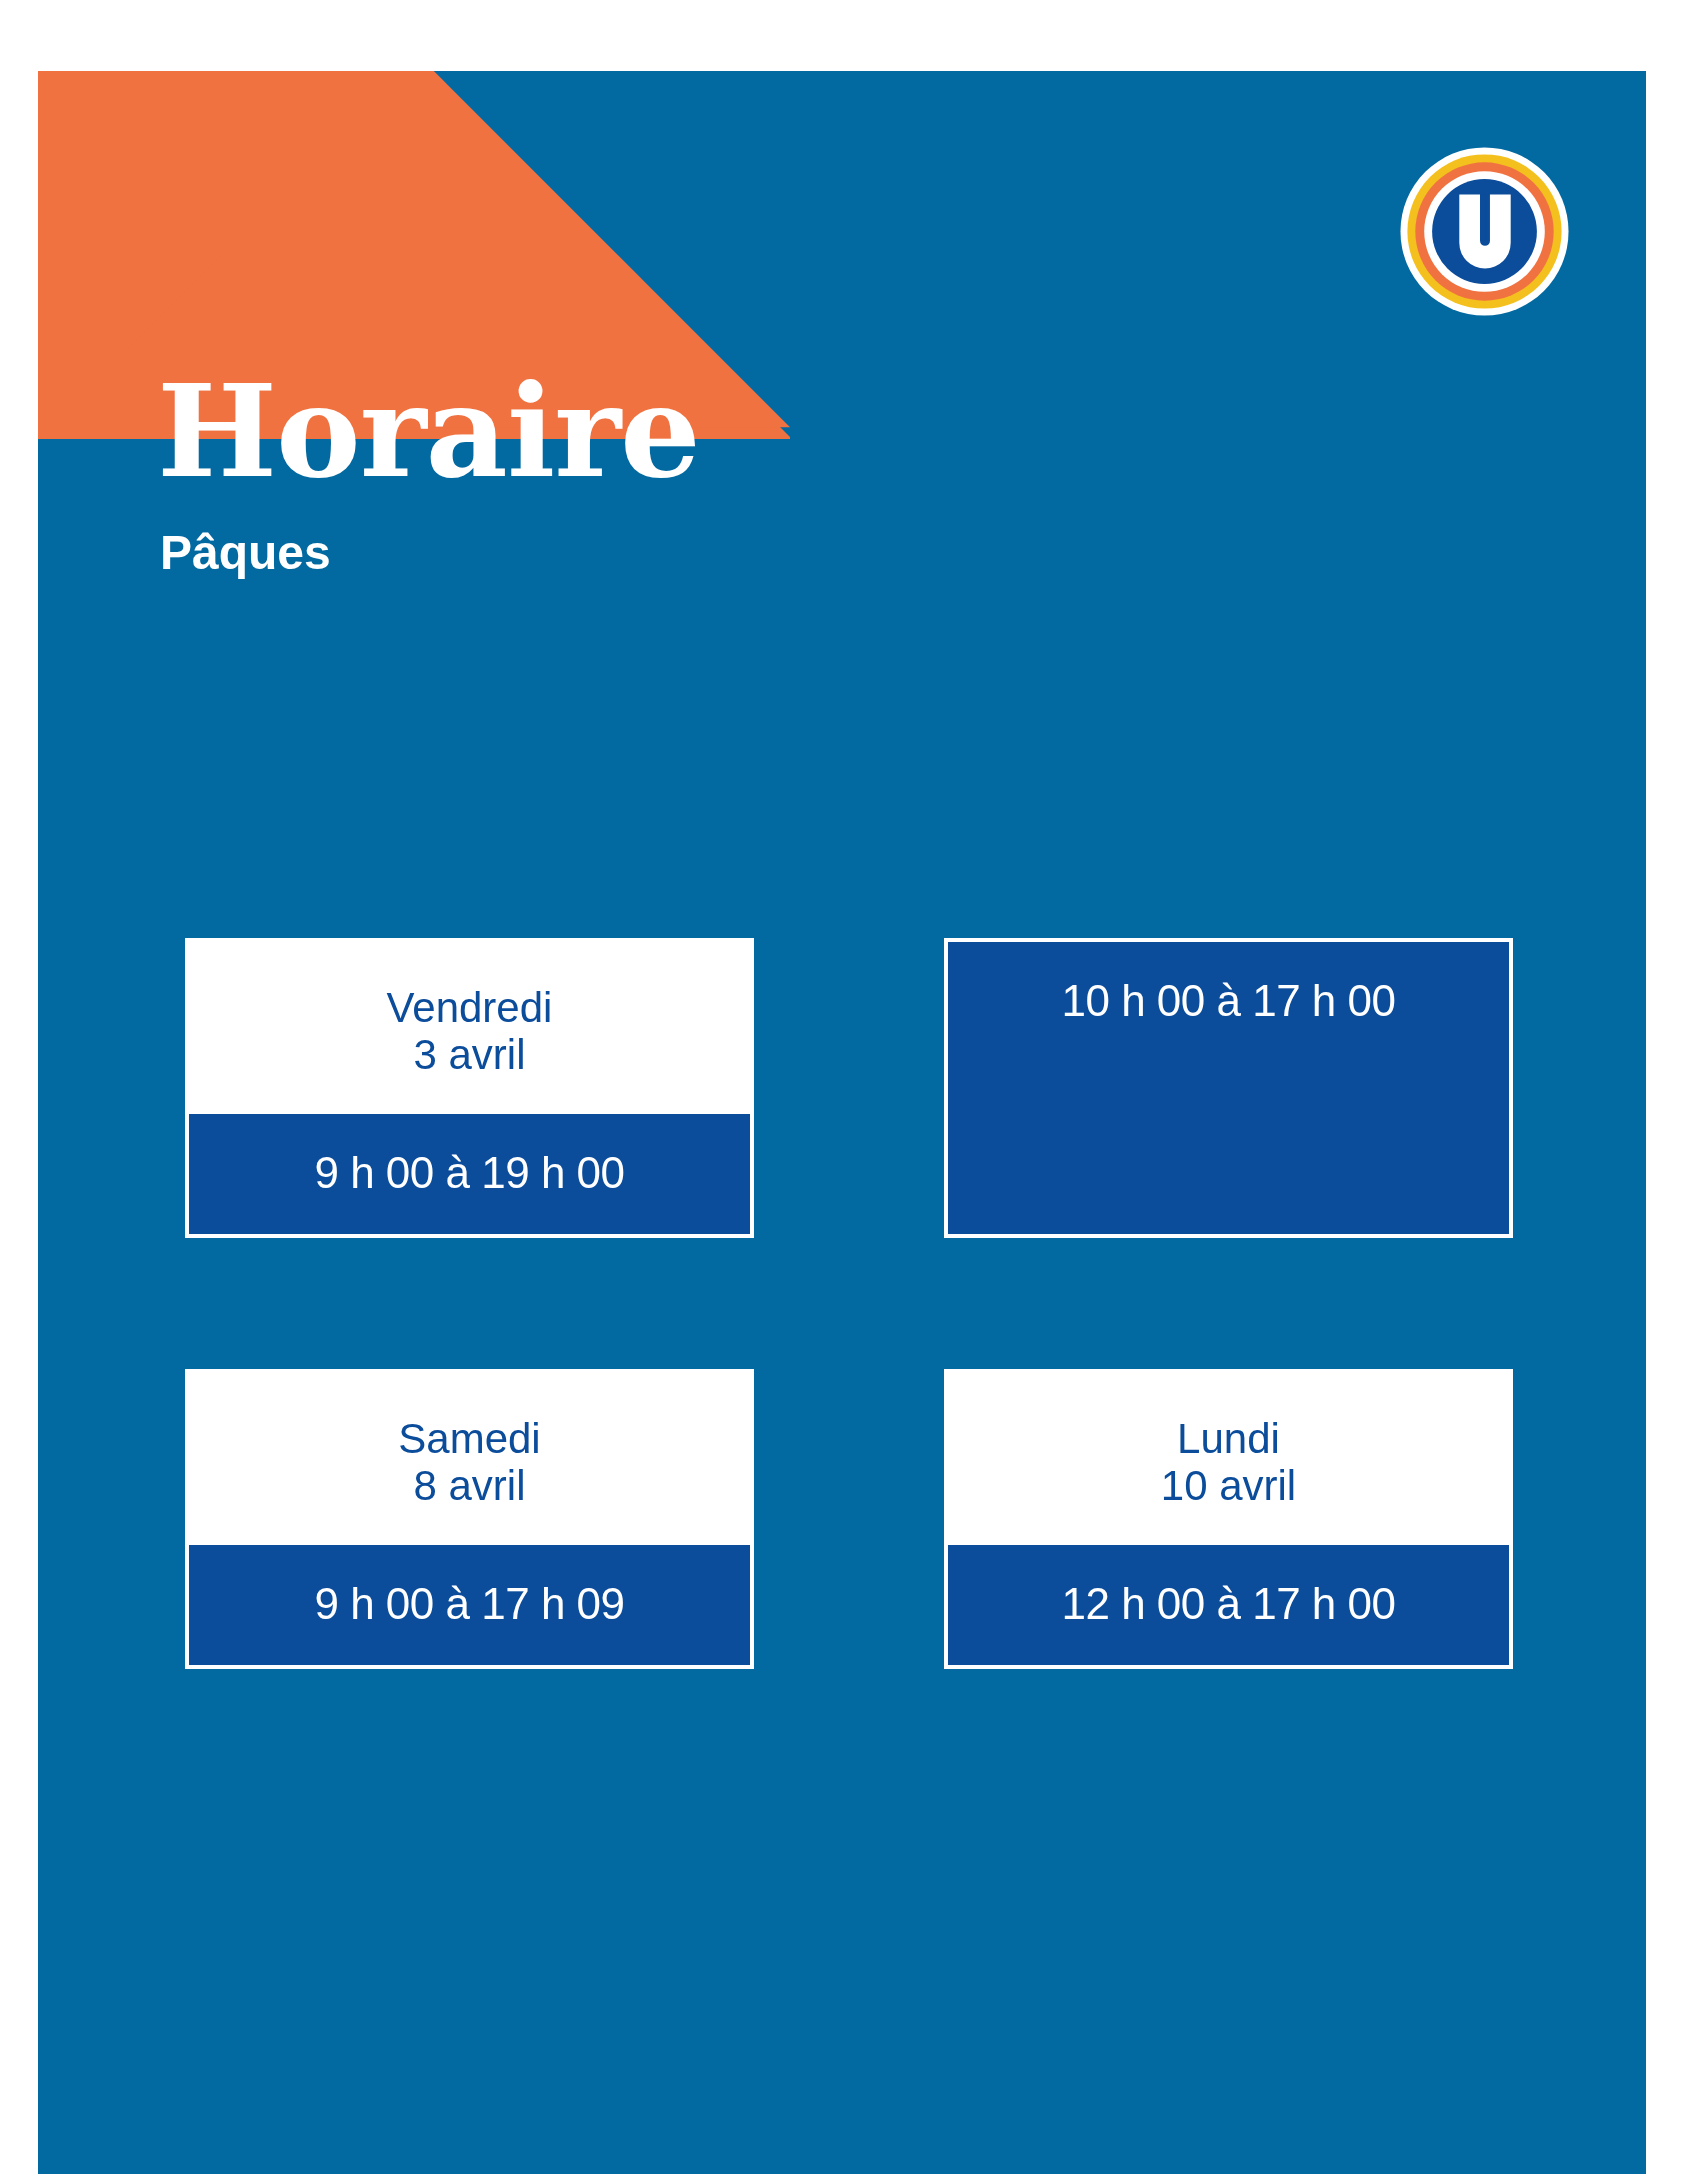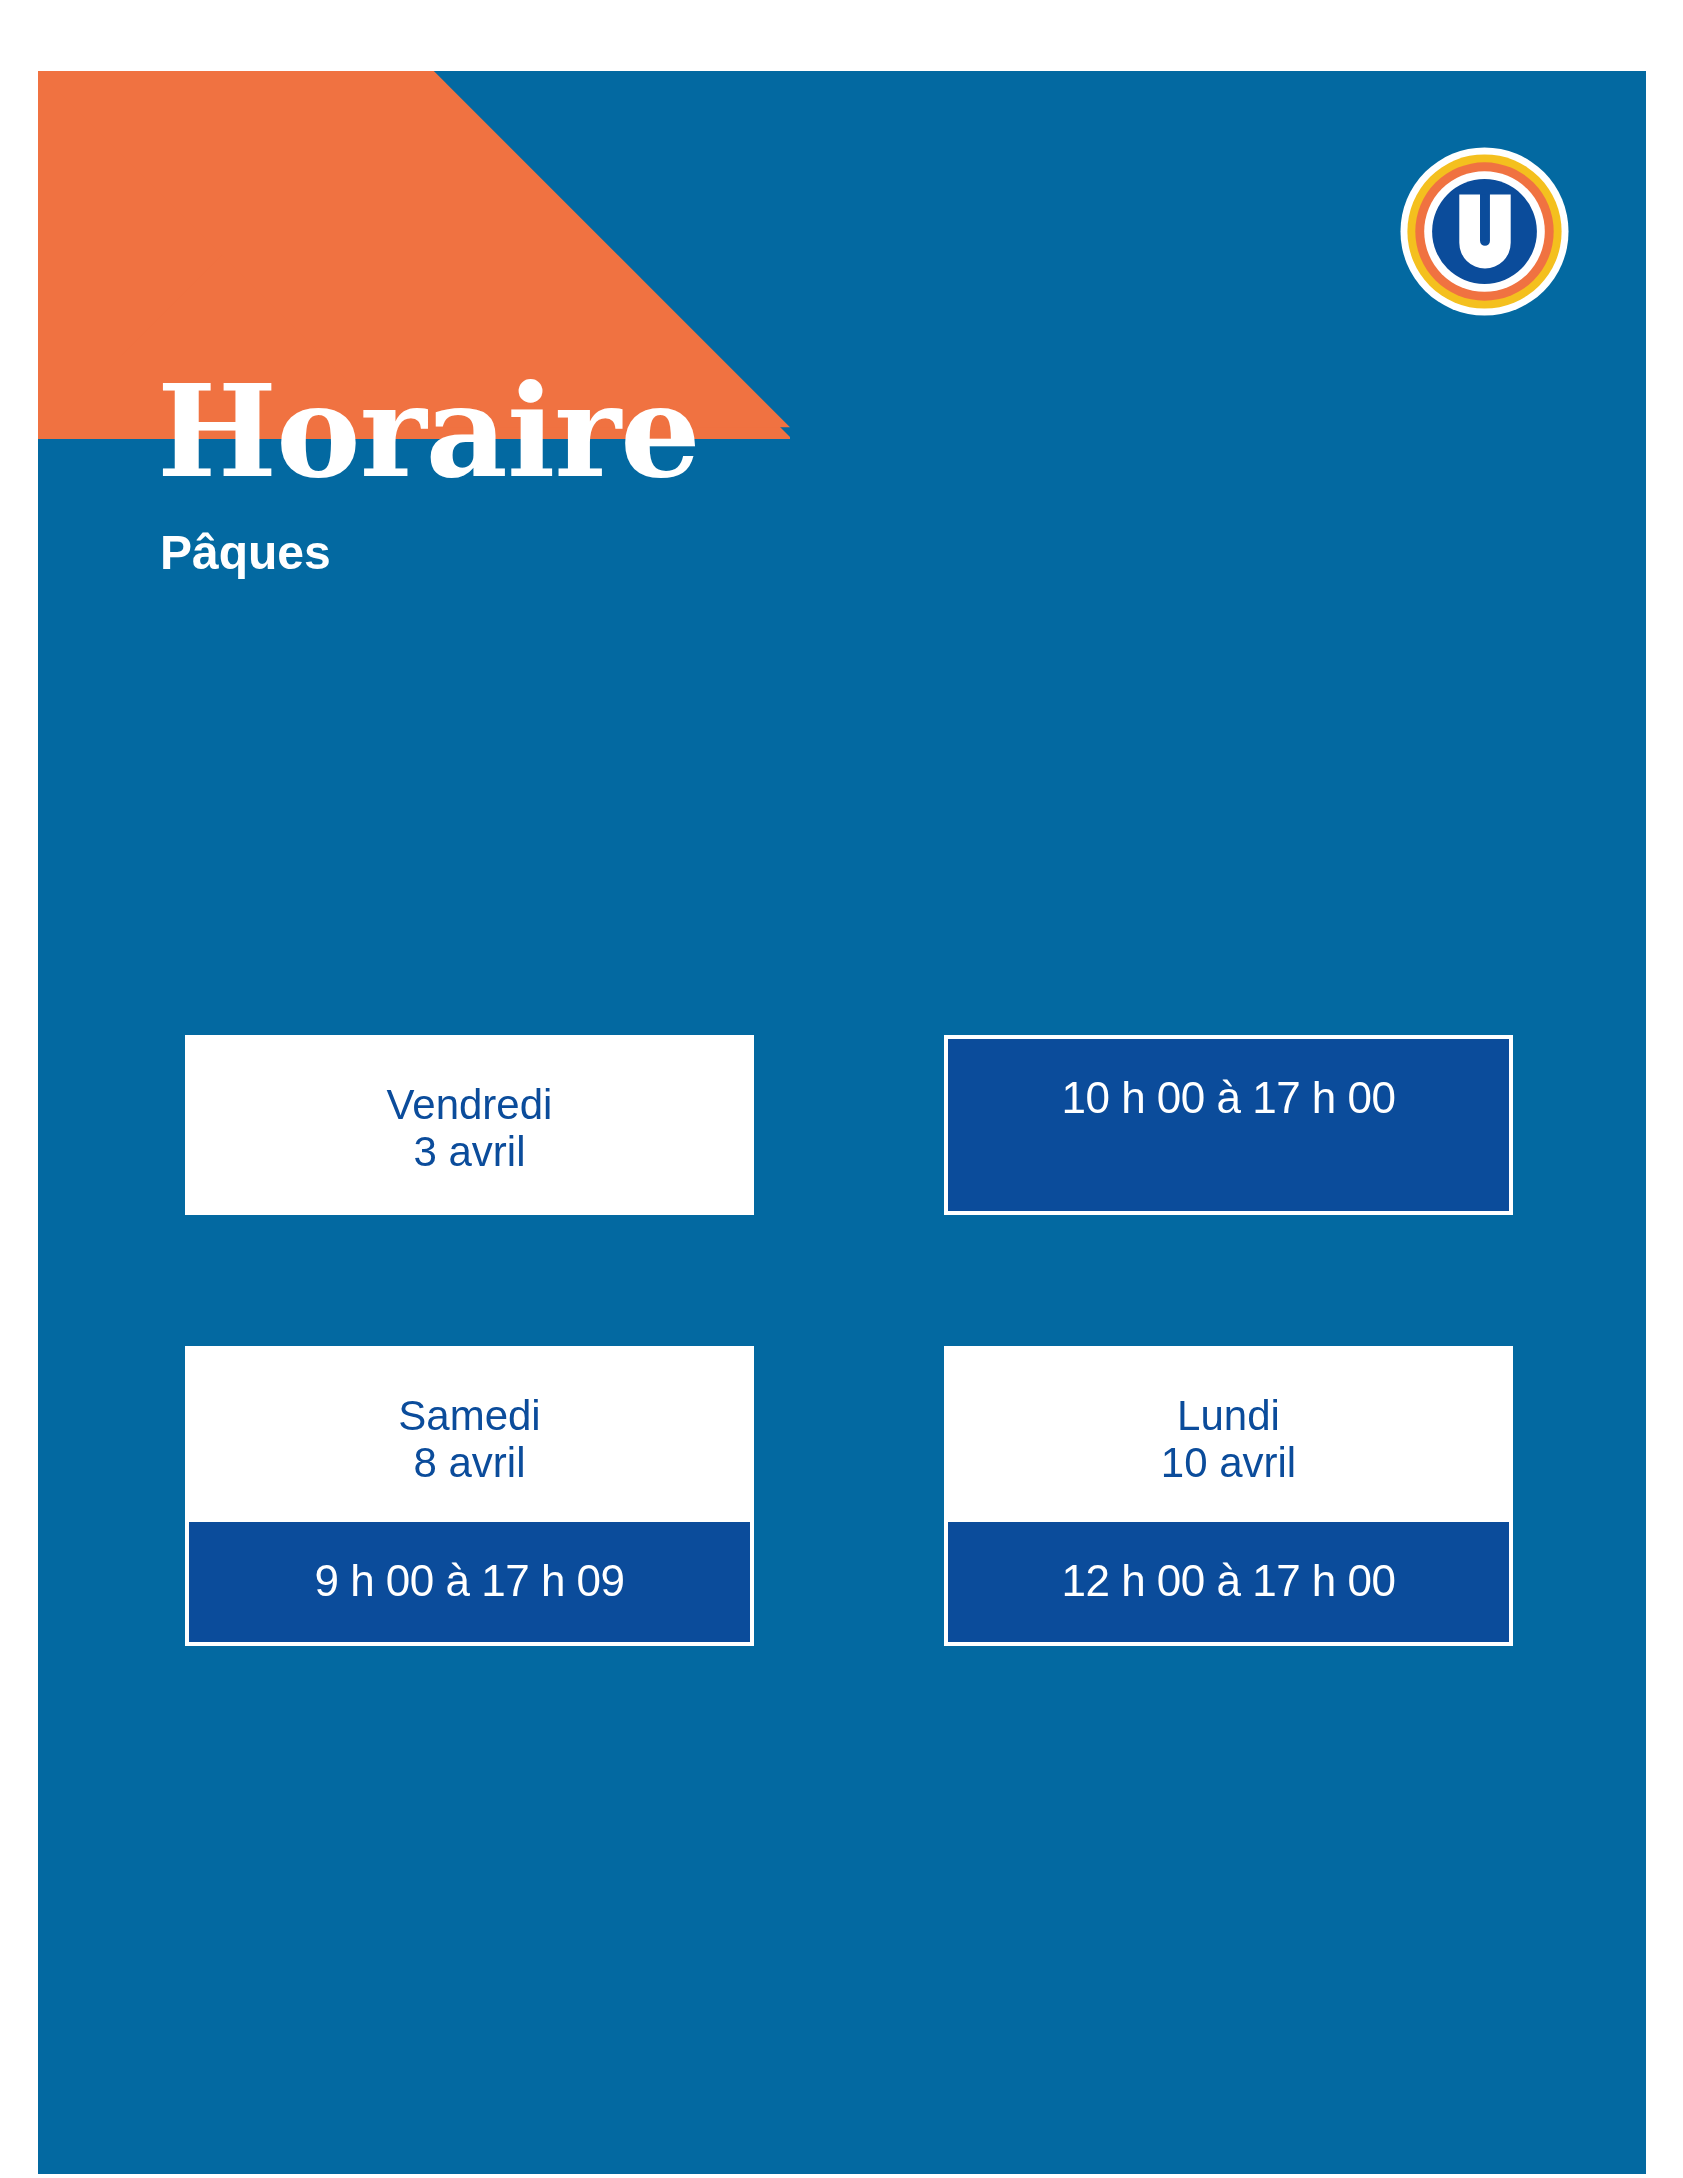--- a/index.html
+++ b/index.html
@@ -68,21 +68,21 @@
     font-size: 48px;
     line-height: 1.0;
     color: #ffffff;
     margin: 34px 0 0 3px;
   }
 
   
   .cards {
     position: absolute;
     left: 147px;
-    top: 964px;
+    top: 867px;
     width: 1327px;
     display: grid;
     grid-template-columns: 569px 569px;
     grid-column-gap: 190px;
     grid-row-gap: 131px;
   }
 
   .card {
     width: 569px;
     border: 4px solid #ffffff;
@@ -145,20 +145,21 @@
     <div class="subtitle">Pâques</div>
   </div>
 
   <div class="cards">
 
     <div class="card">
       <div class="card-head">
         <div class="card-day">Vendredi</div>
         <div class="card-date">3 avril</div>
       </div>
+      <div class="card-hours">9 h 00 à 19 h 00</div>
     </div>
 
     <div class="card">
       <div class="card-hours">10 h 00 à 17 h 00</div>
     </div>
 
     <div class="card">
       <div class="card-head">
         <div class="card-day">Samedi</div>
         <div class="card-date">8 avril</div>

